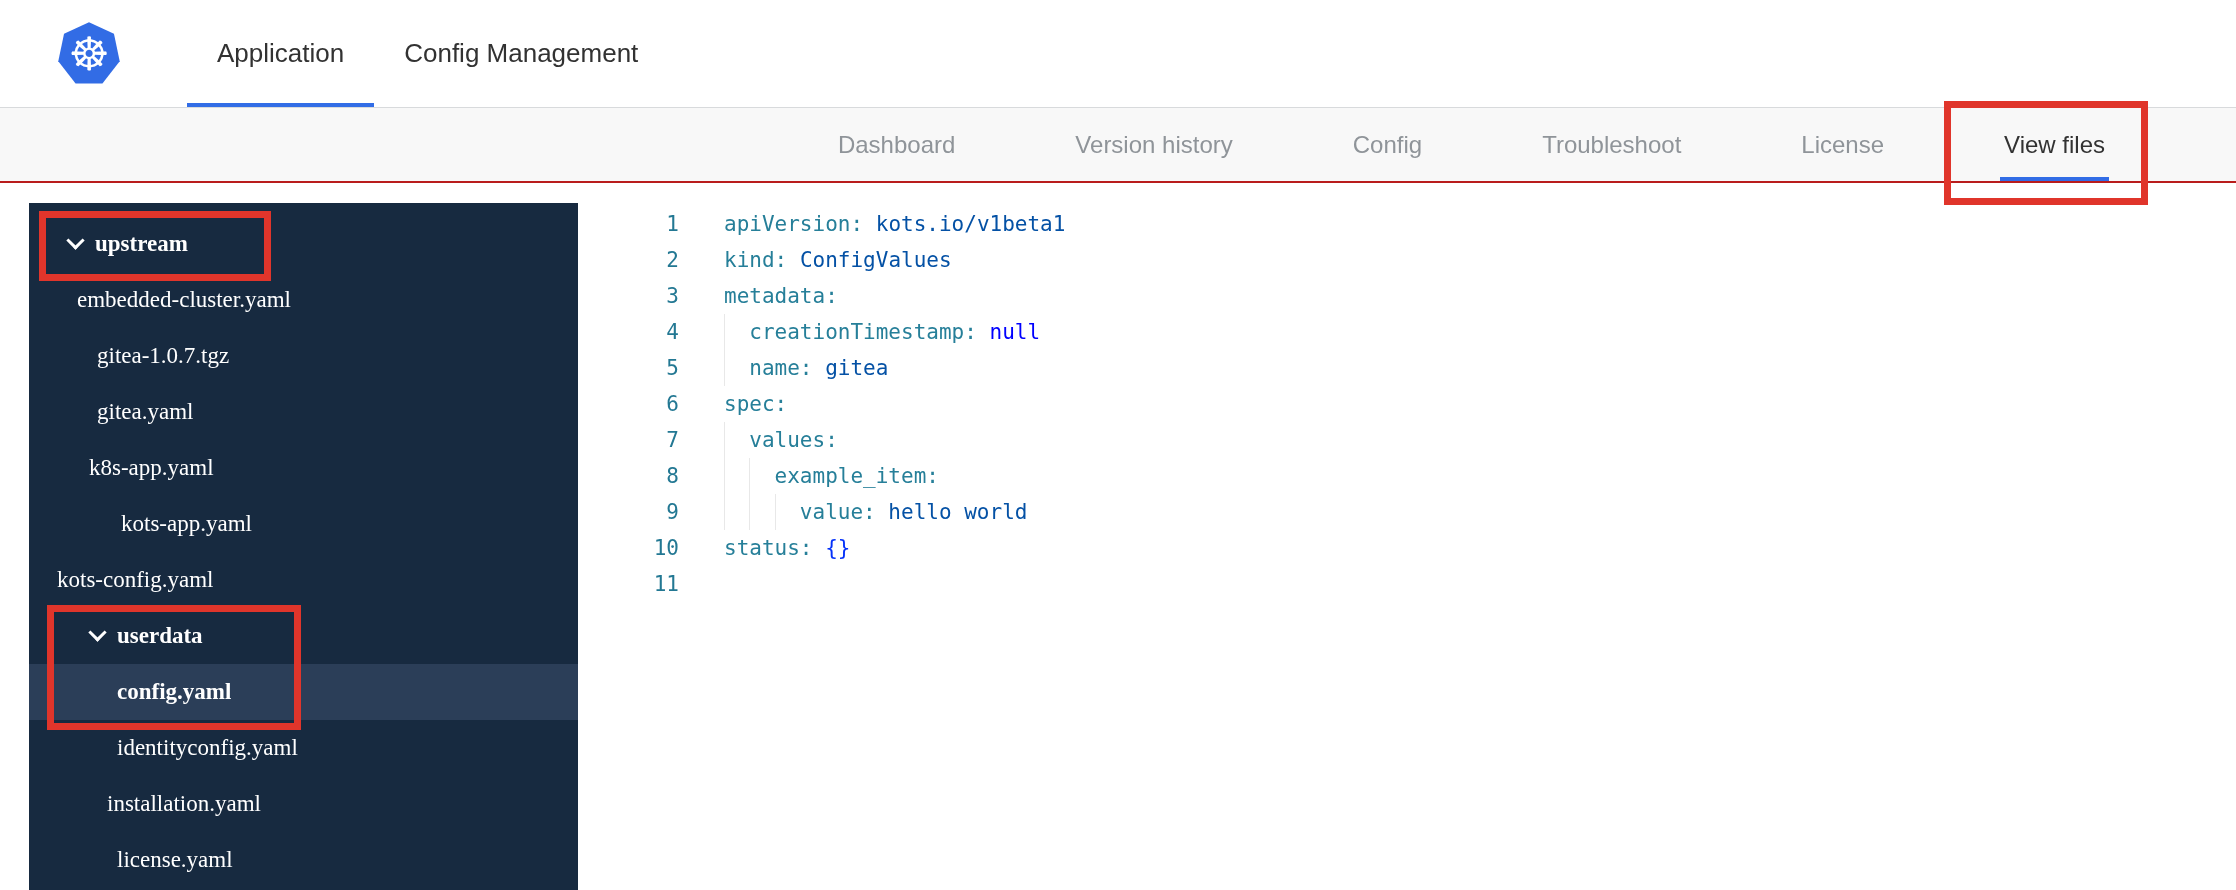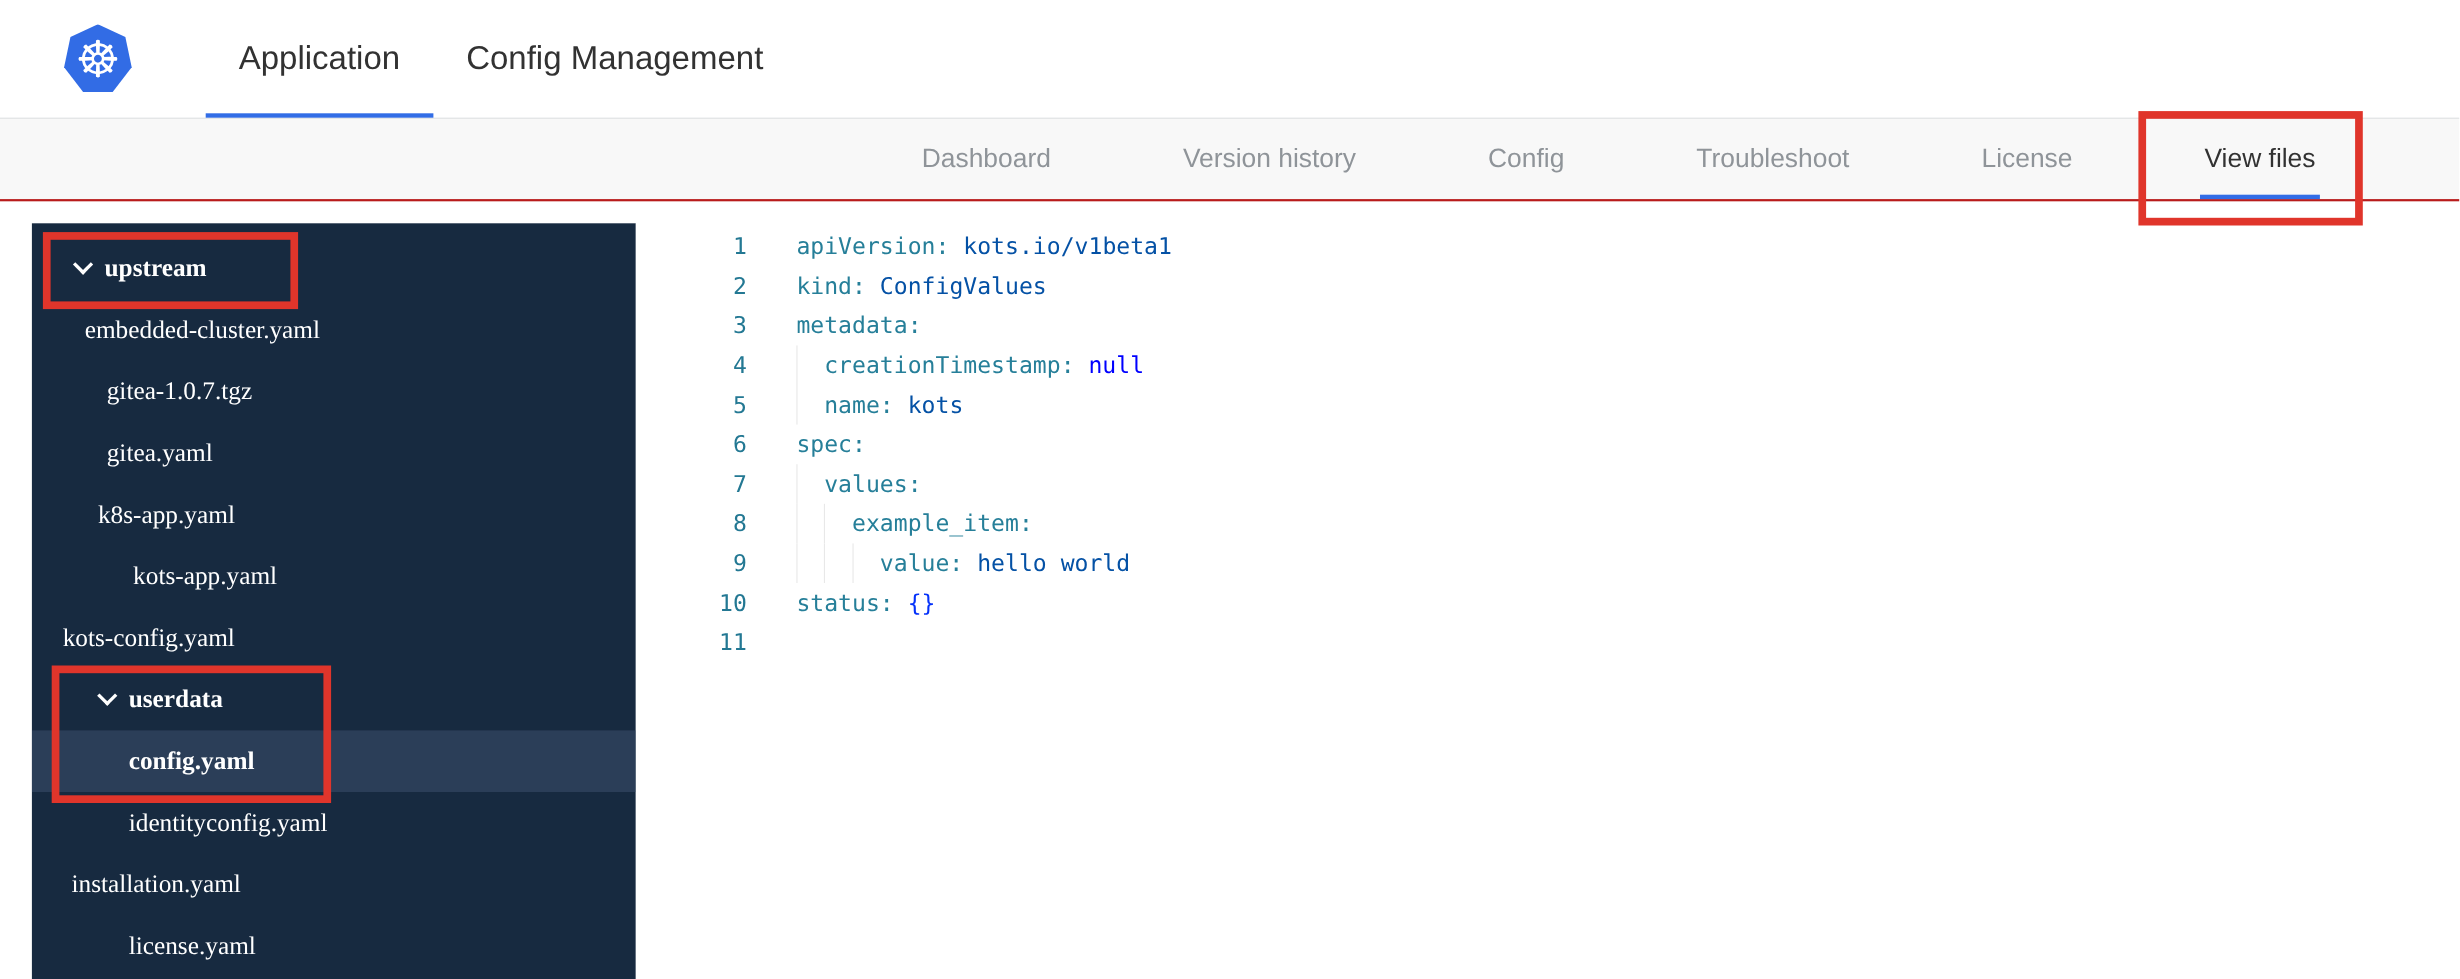--- a/index.html
+++ b/index.html
@@ -7,21 +7,21 @@
   .page { position:relative; width:2236px; height:890px; background:#fff; overflow:hidden; }
 
   
   .header { height:108px; display:flex; align-items:center; padding-left:57px;
             border-bottom:1px solid #d8dadc; background:#fff; }
   .logo { width:64px; height:64px; background:var(--logo-blue,#326ce5); flex:0 0 auto;
           clip-path:polygon(50% 1%, 89% 19%, 98% 62%, 71% 97%, 29% 97%, 2% 62%, 11% 19%);
           display:flex; align-items:center; justify-content:center; }
   .helm { color:#fff; font-size:46px; line-height:1; font-family:"DejaVu Sans", sans-serif; }
   .header-tabs { display:flex; height:100%; margin-left:66px; }
-  .htab { display:flex; align-items:center; padding:0 30px; font-size:30px; color:#323232;
+  .htab { display:flex; align-items:center; padding:0 30px; font-size:26px; color:#323232;
           position:relative; cursor:pointer; }
   .htab.active::after { content:""; position:absolute; left:0; right:0; bottom:0; height:4px;
           background:var(--accent-blue,#326de6); }
 
   
   .subnav { height:75px; background:#f8f8f8; border-bottom:2px solid #b91c1c;
             display:flex; align-items:center; justify-content:flex-end;
             gap:120px; padding-right:131px; }
   .subnav-tab { font-size:24px; color:#8f9499; cursor:pointer; height:100%;
                 display:flex; align-items:center; position:relative; }
@@ -113,21 +113,21 @@
         <div class="tree-row folder" style="padding-left: 62px;">
           <span class="chev"></span>
           <span class="lbl">userdata</span>
         </div>
         <div class="tree-row selected" style="padding-left: 88px;">
           <span class="lbl">config.yaml</span>
         </div>
         <div class="tree-row" style="padding-left: 88px;">
           <span class="lbl">identityconfig.yaml</span>
         </div>
-        <div class="tree-row" style="padding-left: 36px;">
+        <div class="tree-row" style="padding-left: 78px;">
           <span class="lbl">installation.yaml</span>
         </div>
         <div class="tree-row" style="padding-left: 88px;">
           <span class="lbl">license.yaml</span>
         </div>
       </div>
   </aside>
 
   <main class="editor">
     <div id="editor-lines">
@@ -142,21 +142,21 @@
         <div class="code-line">
           <span class="ln">3</span>
           <span class="code"><span class="tk-key">metadata:</span></span>
         </div>
         <div class="code-line">
           <span class="ln">4</span>
           <span class="code"><span class="guide"></span><span class="tk-key">creationTimestamp:</span><span class="tk-plain"> </span><span class="tk-kw">null</span></span>
         </div>
         <div class="code-line">
           <span class="ln">5</span>
-          <span class="code"><span class="guide"></span><span class="tk-key">name:</span><span class="tk-plain"> </span><span class="tk-val">kots</span></span>
+          <span class="code"><span class="guide"></span><span class="tk-key">name:</span><span class="tk-plain"> </span><span class="tk-val">gitea</span></span>
         </div>
         <div class="code-line">
           <span class="ln">6</span>
           <span class="code"><span class="tk-key">spec:</span></span>
         </div>
         <div class="code-line">
           <span class="ln">7</span>
           <span class="code"><span class="guide"></span><span class="tk-key">values:</span></span>
         </div>
         <div class="code-line">

